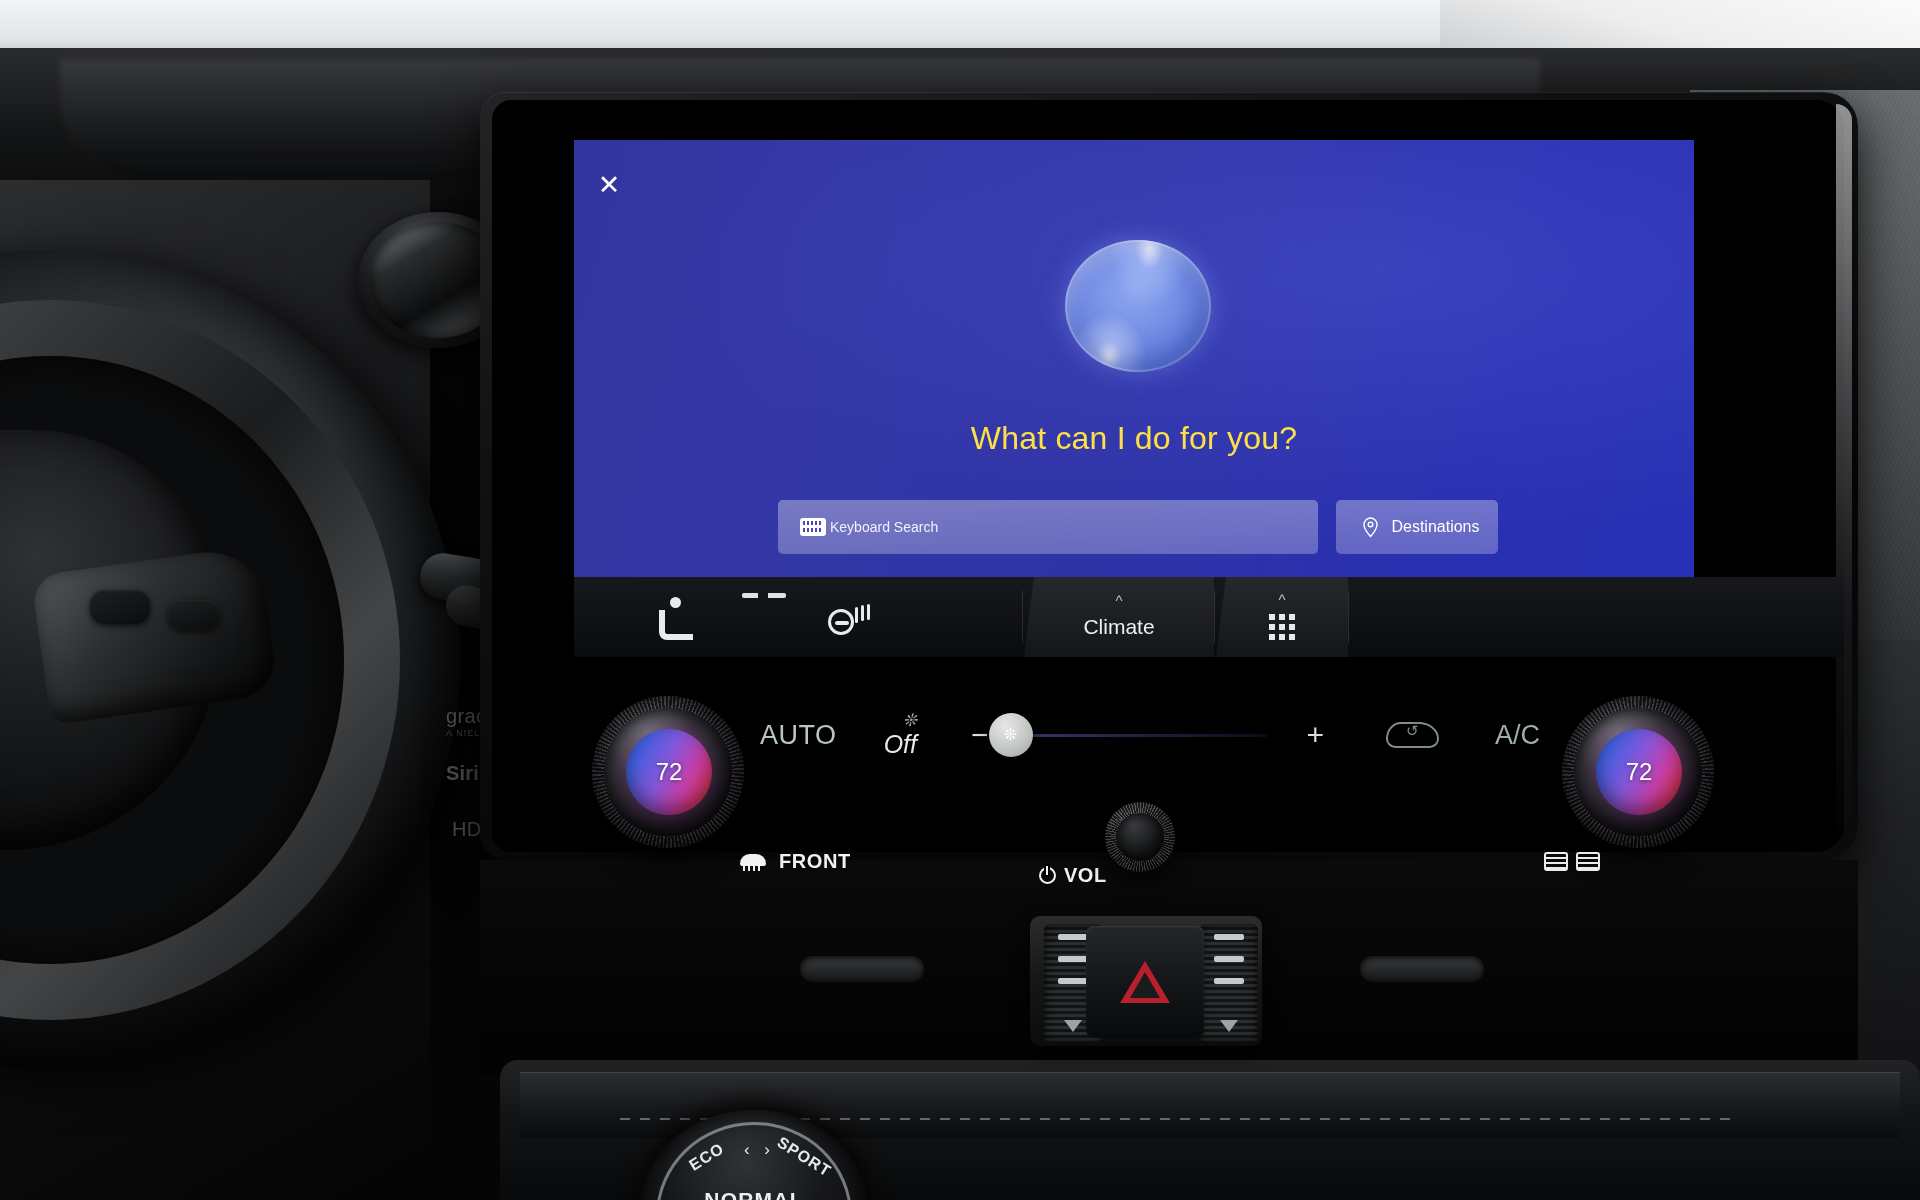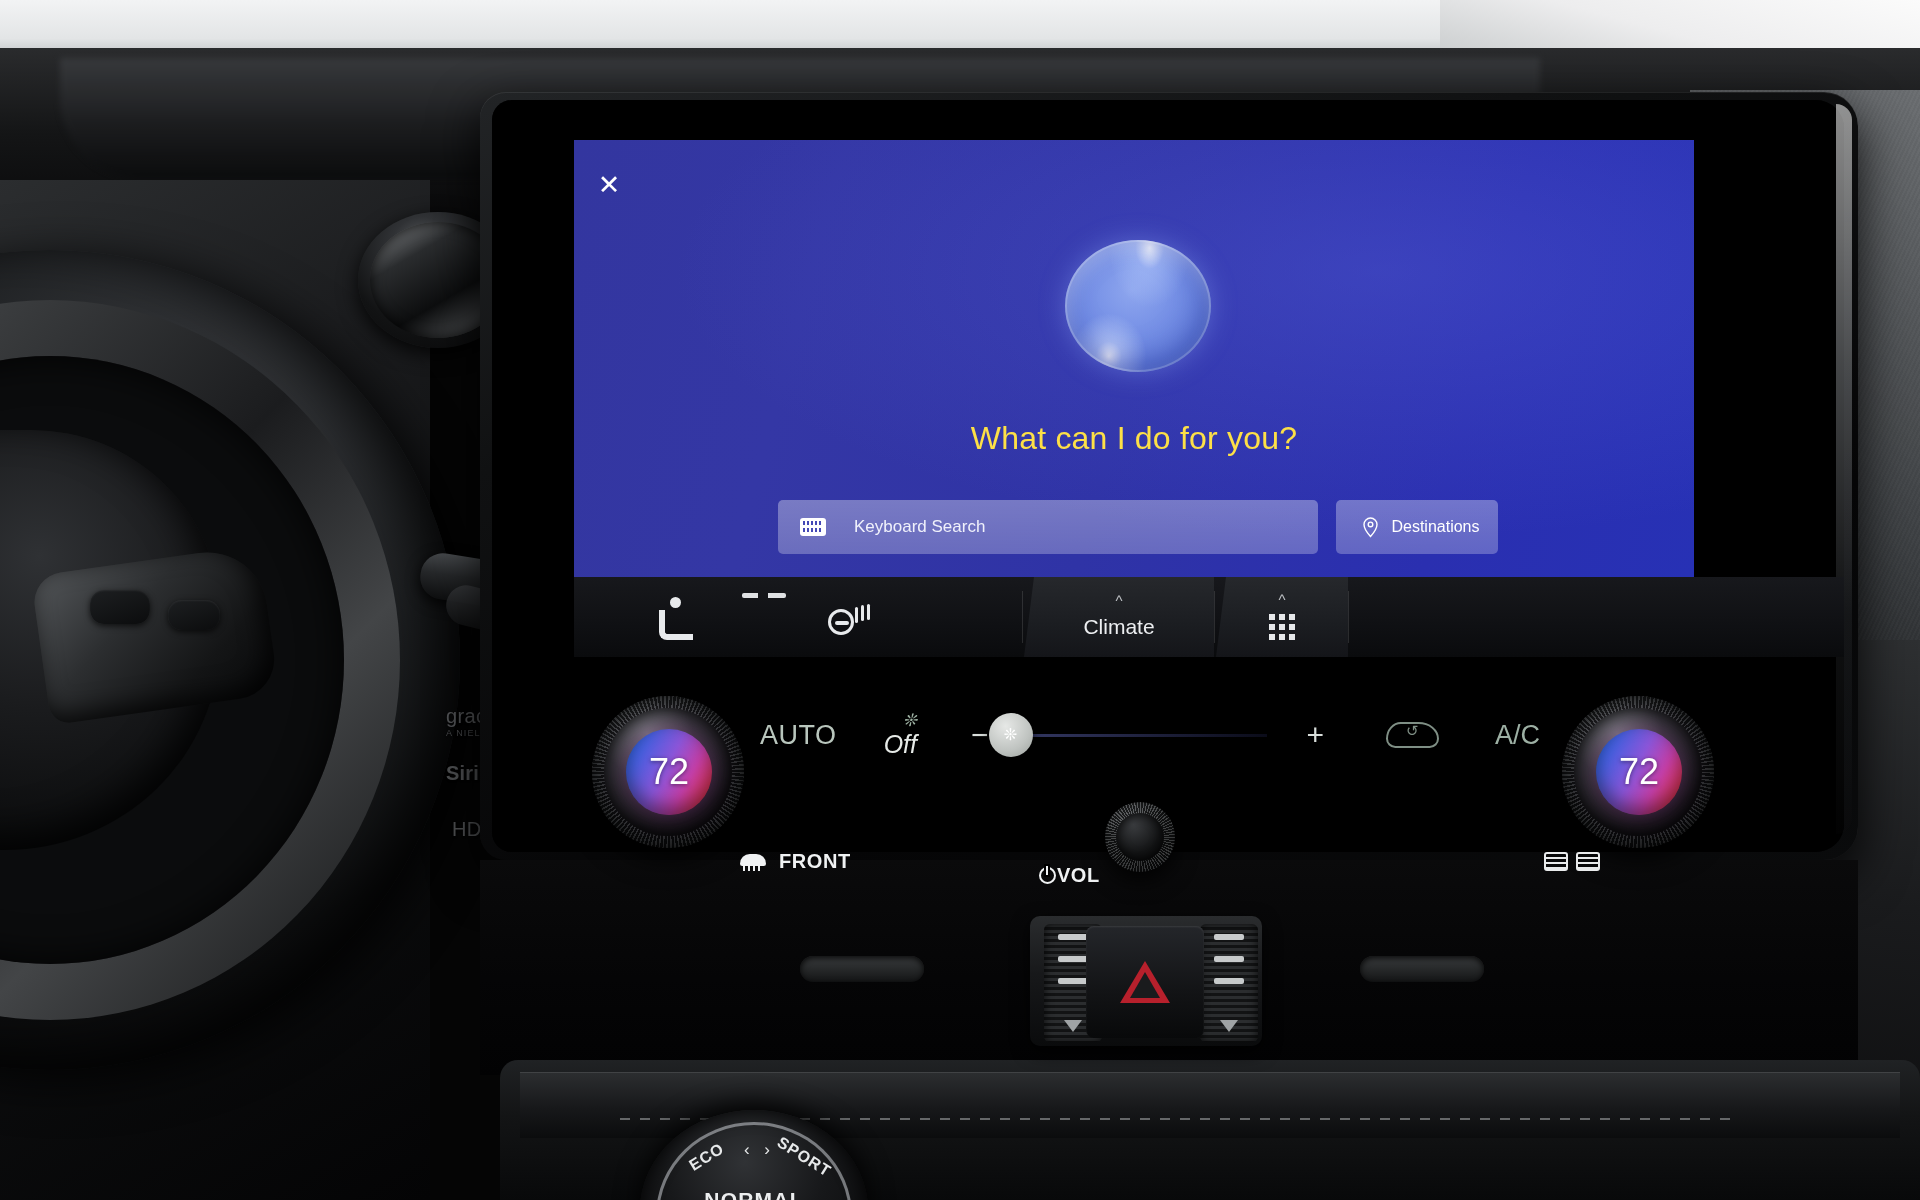--- a/index.html
+++ b/index.html
@@ -131,24 +131,24 @@
       radial-gradient(circle at 46% 38%, #8ea6ee 0%, #7b95e8 30%, #6b86e2 58%, #5573d8 82%, #4663cf 100%);
     box-shadow: 0 0 26px rgba(150,175,255,.35), inset -6px -8px 30px rgba(40,55,150,.55); }
   .orb-rim { position:absolute; inset:0; border-radius:50%;
     box-shadow: inset 0 0 0 2px rgba(255,255,255,.18),
                 inset 3px 8px 18px rgba(255,255,255,.30); }
 
   .vprompt { position:absolute; left:574px; top:420px; width:1120px;
     text-align:center; color:#fde047; font-size:32px; font-weight:400; letter-spacing:.2px; }
 
   .vrow { position:absolute; left:778px; top:500px; width:720px; height:54px; display:flex; gap:18px; }
-  .kb-search { flex:1 1 auto; display:flex; align-items:center; gap:28px;
+  .kb-search { flex:1 1 auto; display:flex; align-items:center; gap:4px;
     padding:0 22px; border-radius:5px;
     background:linear-gradient(180deg,rgba(255,255,255,.34),rgba(255,255,255,.27));
-    color:#f0f1fb; font-size:17px; cursor:pointer; }
+    color:#f0f1fb; font-size:14px; cursor:pointer; }
   .kb-glyph { width:26px; height:18px; border-radius:3px; background:#fff; position:relative; flex:0 0 auto; }
   .kb-glyph:before { content:""; position:absolute; left:3px; top:3px; right:3px; height:4px;
     background:repeating-linear-gradient(90deg,#4449b6 0 2px, #fff 2px 4px); }
   .kb-glyph:after { content:""; position:absolute; left:3px; top:10px; right:3px; height:4px;
     background:repeating-linear-gradient(90deg,#4449b6 0 2px,#fff 2px 4px); }
   .dest-btn { flex:0 0 auto; width:162px; display:flex; align-items:center; justify-content:center;
     gap:12px; border-radius:5px;
     background:linear-gradient(180deg,rgba(255,255,255,.33),rgba(255,255,255,.26));
     color:#fff; font-size:16px; cursor:pointer;padding-left:8px; }
 
@@ -198,21 +198,21 @@
       radial-gradient(circle at 38% 22%, #4a4d50 0%, #25272a 40%, #0c0d0e 100%);
     box-shadow: 0 10px 28px rgba(0,0,0,.9), inset 0 0 18px rgba(0,0,0,.8); }
   .temp-dial:after { content:""; position:absolute; left:12px; top:12px; right:12px; bottom:12px;
     border-radius:50%;
     background:radial-gradient(circle at 34% 20%, #6d7174 0%, #303235 34%, #101112 72%, #060607 100%);
     box-shadow: inset 0 0 16px rgba(0,0,0,.9); }
   .temp-core { position:absolute; left:34px; top:33px; width:86px; height:86px; border-radius:50%;
     background:linear-gradient(118deg,#1e62d8 0%,#4a5fe0 22%,#8a55d8 46%,#c43fa8 68%,#e0365f 86%,#b0243c 100%);
     display:flex; align-items:center; justify-content:center; z-index:3;
     box-shadow: 0 0 26px rgba(160,60,160,.45), inset 0 -8px 18px rgba(0,0,0,.45); }
-  .temp-core span { color:#fff; font-size:36px; font-weight:400; text-shadow:0 1px 4px rgba(0,0,0,.5); }
+  .temp-core span { color:#fff; font-size:24px; font-weight:400; text-shadow:0 1px 4px rgba(0,0,0,.5); }
   #dial-left  { left:592px; top:696px; }
   #dial-right { left:1562px; top:696px; }
 
   .clim-row { position:absolute; left:760px; top:700px; width:780px; height:70px;
     display:flex; align-items:center; }
   .clim-auto { color:#b9c6bd; font-size:27px; letter-spacing:.5px; cursor:pointer; }
   .clim-fan { margin-left:35px; text-align:right; cursor:pointer;font-style:italic; }
   .fan-glyph { font-size:17px; color:#9fb3a4; line-height:14px; }
   .clim-fan .lbl { color:#e6eae7; font-size:25px; }
   .minus, .plus { color:#d9dedb; font-size:30px; cursor:pointer; }
@@ -232,21 +232,21 @@
 
   .bottom-row { position:absolute; left:740px; top:838px; width:860px; height:46px;
     display:flex; align-items:center; }
   .def-front { display:flex; align-items:center; gap:13px; color:#f0f2f3; cursor:pointer; }
   .def-glyph { width:26px; height:18px; position:relative; }
   .def-glyph:before { content:""; position:absolute; left:0; top:2px; width:26px; height:12px;
     background:#f0f2f3; border-radius:13px 13px 3px 3px; }
   .def-glyph:after { content:""; position:absolute; left:3px; top:14px; width:20px; height:5px;
     background:repeating-linear-gradient(90deg,#f0f2f3 0 2px,transparent 2px 5px); }
   .def-front span { font-size:20px; font-weight:700; letter-spacing:.6px; }
-  .vol-grp { display:flex; align-items:center; gap:1px; color:#f0f2f3; margin-left:188px; cursor:pointer;margin-top:28px; }
+  .vol-grp { display:flex; align-items:center; gap:8px; color:#f0f2f3; margin-left:188px; cursor:pointer;margin-top:28px; }
   .pwr-glyph { width:17px; height:17px; border:2px solid #f0f2f3; border-radius:50%; position:relative; }
   .pwr-glyph:after { content:""; position:absolute; left:5.5px; top:-3px; width:2px; height:9px;
     background:#f0f2f3; box-shadow:0 0 0 2px #000; }
   .vol-grp span { font-size:20px; font-weight:700; letter-spacing:.6px; }
   .def-rear { margin-left:auto; display:flex; gap:8px; }
   .rear-glyph { width:24px; height:19px; border:2px solid #e9ebec; border-radius:3px;
     background:repeating-linear-gradient(180deg,transparent 0 3px,#e9ebec 3px 5px); }
 
   .vol-knob { position:absolute; left:1105px; top:802px; width:70px; height:70px; border-radius:50%;
     background:

